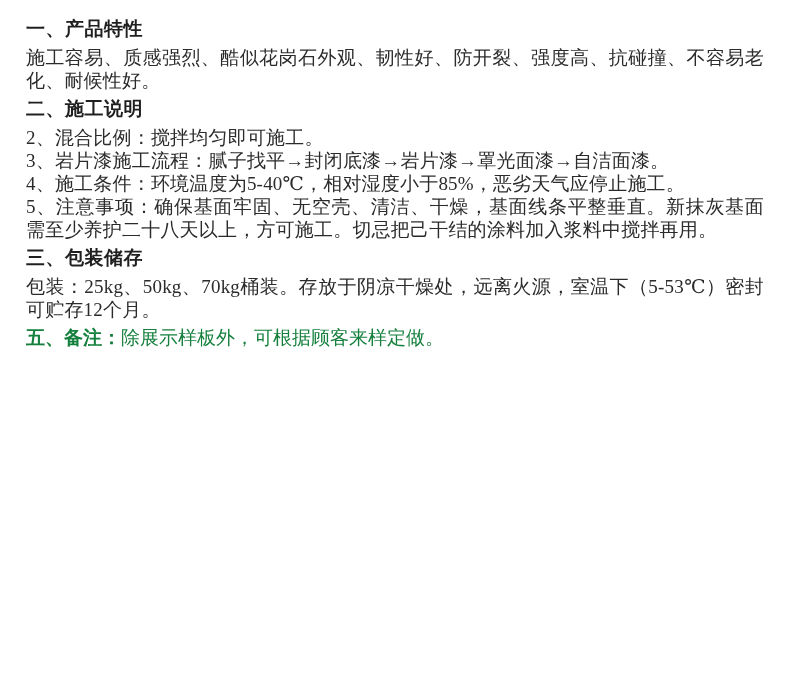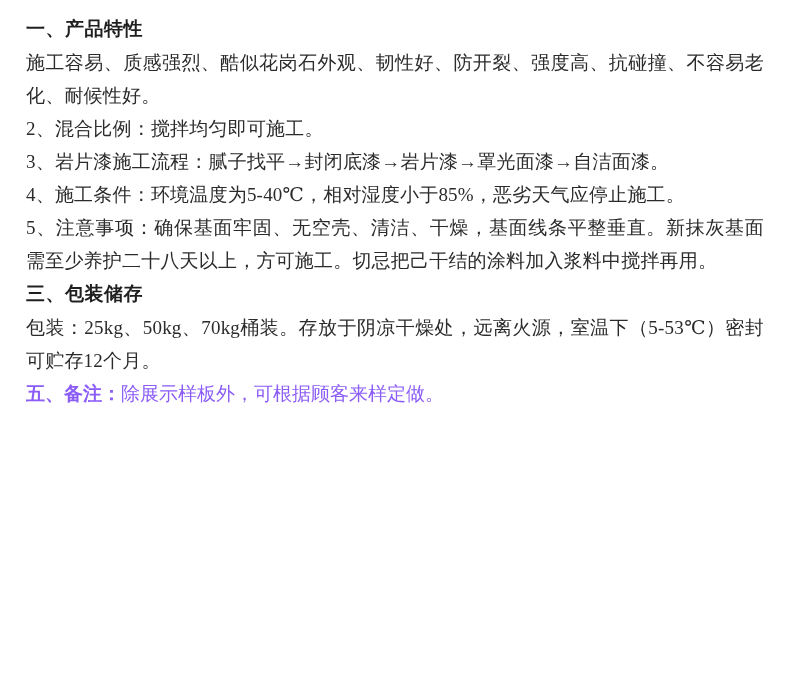--- a/index.html
+++ b/index.html
@@ -24,32 +24,32 @@
     font-family: "Liberation Sans", "DejaVu Sans", sans-serif;
     font-weight: bold;
     font-size: 19px;
     line-height: 34px;
     color: #1f1f1f;
     margin: 0;
     letter-spacing: 0.5px;
   }
   .para {
     font-size: 19px;
-    line-height: 33px;
+    line-height: 23px;
     margin: 0;
     color: #2b2b2b;
     text-align: justify;
     letter-spacing: 0.2px;
   }
   .heading-inline {
     font-family: "Liberation Sans", "DejaVu Sans", sans-serif;
     font-weight: bold;
     font-size: 19px;
     line-height: 33px;
-    color: #8b5cf6;
+    color: #15803d;
     margin: 0;
   }
   .heading-inline .rest {
     font-family: "Liberation Serif", "DejaVu Serif", serif;
     font-weight: normal;
   }
   .block {
     margin-bottom: 0;
   }
 </style>
@@ -57,20 +57,21 @@
 <body>
 
 <div class="page">
 
   <div class="block">
     <h2 class="section-heading">一、产品特性</h2>
     <p class="para">施工容易、质感强烈、酷似花岗石外观、韧性好、防开裂、强度高、抗碰撞、不容易老化、耐候性好。</p>
   </div>
 
   <div class="block">
+    <h2 class="section-heading">二、施工说明</h2>
     <p class="para">2、混合比例：搅拌均匀即可施工。</p>
     <p class="para">3、岩片漆施工流程：腻子找平→封闭底漆→岩片漆→罩光面漆→自洁面漆。</p>
     <p class="para">4、施工条件：环境温度为5-40℃，相对湿度小于85%，恶劣天气应停止施工。</p>
     <p class="para">5、注意事项：确保基面牢固、无空壳、清洁、干燥，基面线条平整垂直。新抹灰基面需至少养护二十八天以上，方可施工。切忌把己干结的涂料加入浆料中搅拌再用。</p>
   </div>
 
   <div class="block">
     <h2 class="section-heading">三、包装储存</h2>
     <p class="para">包装：25kg、50kg、70kg桶装。存放于阴凉干燥处，远离火源，室温下（5-53℃）密封可贮存12个月。</p>
   </div>

